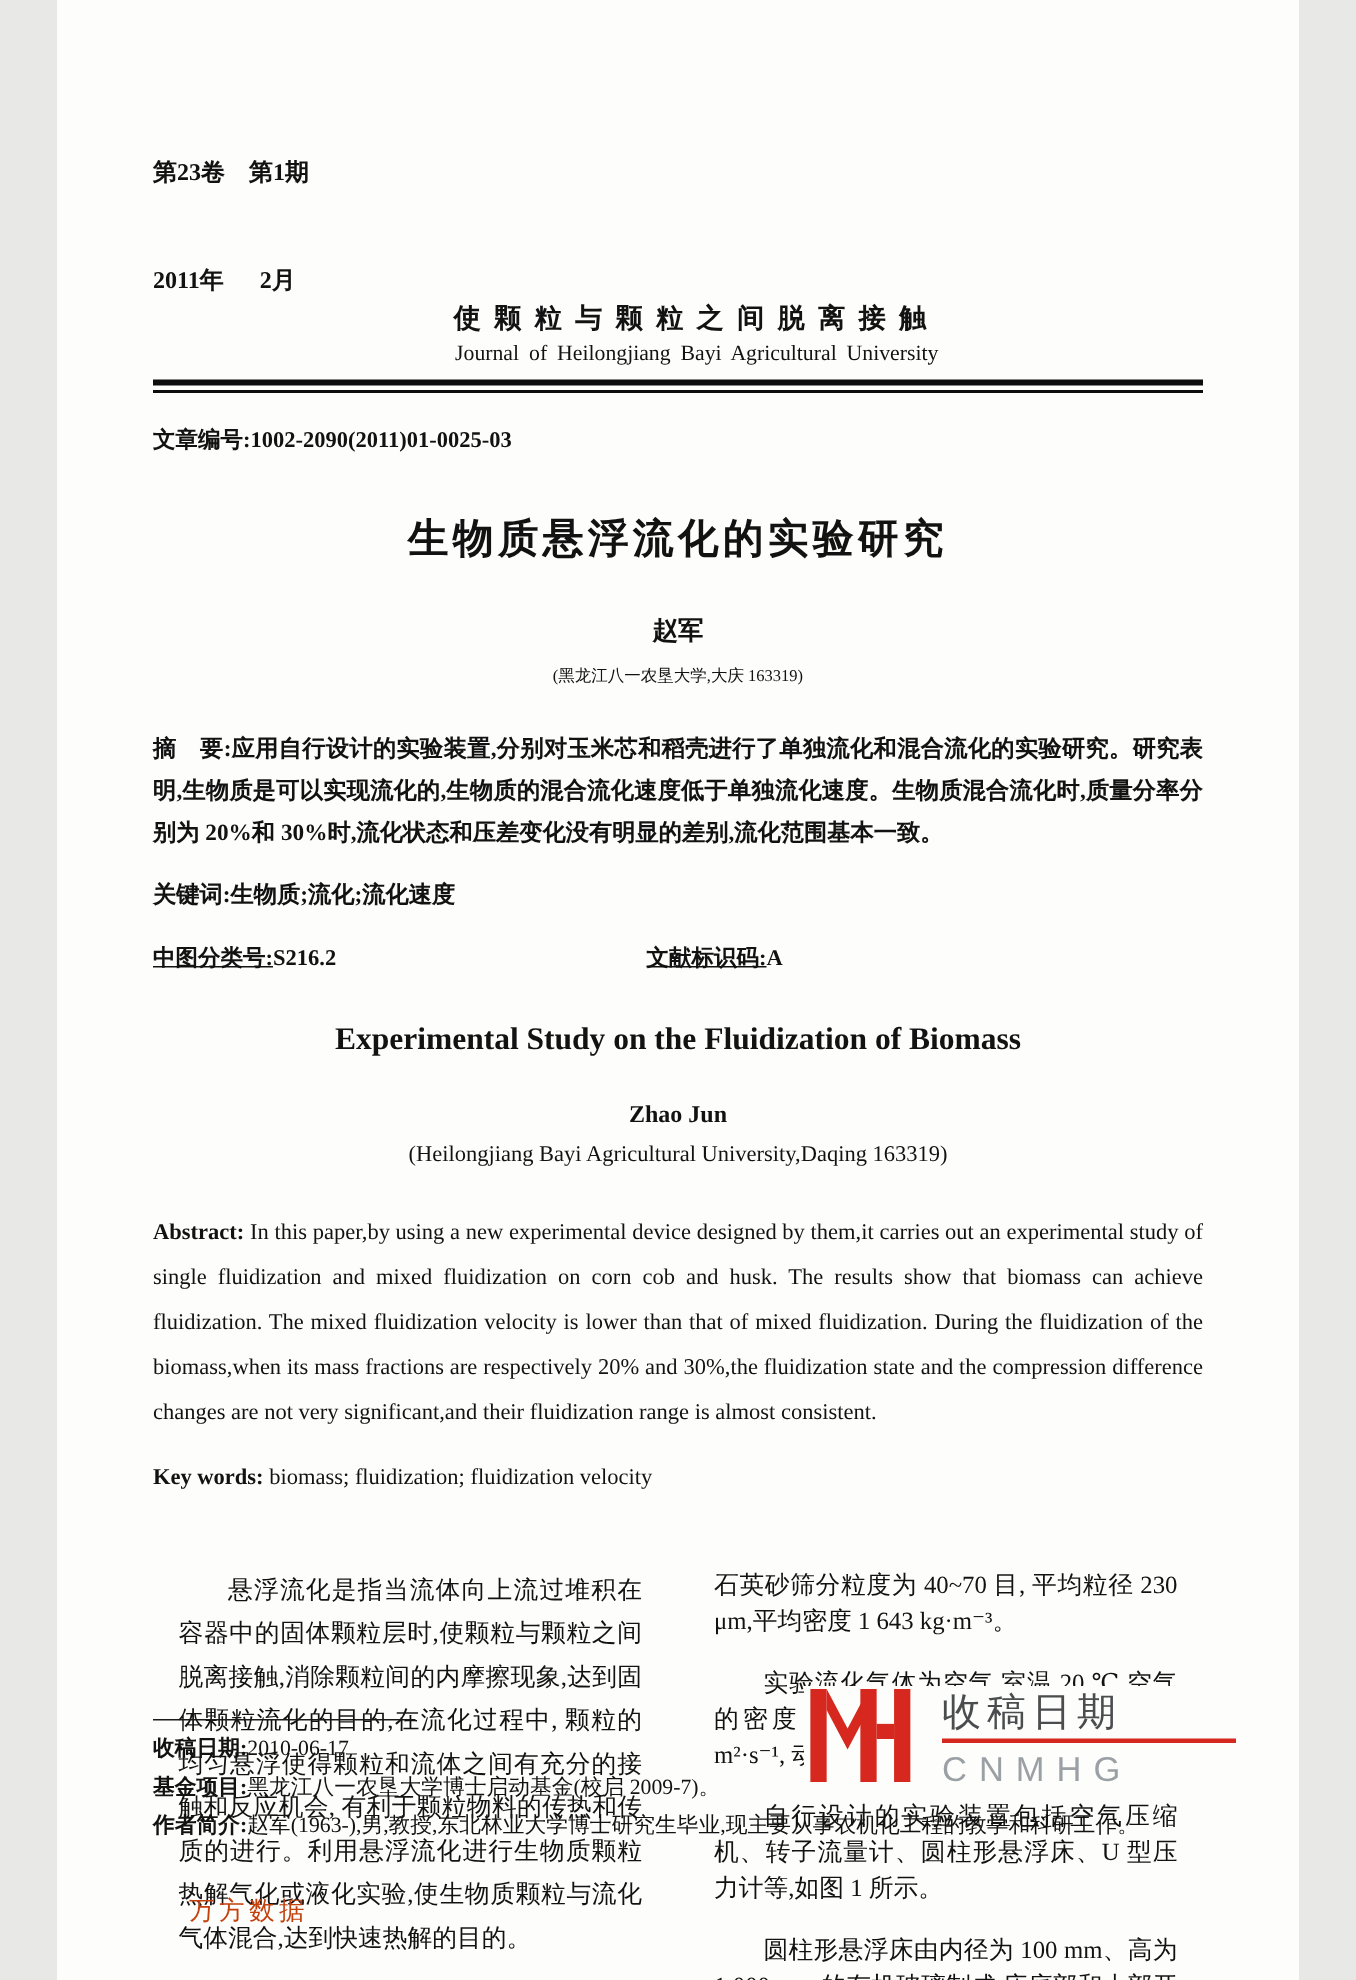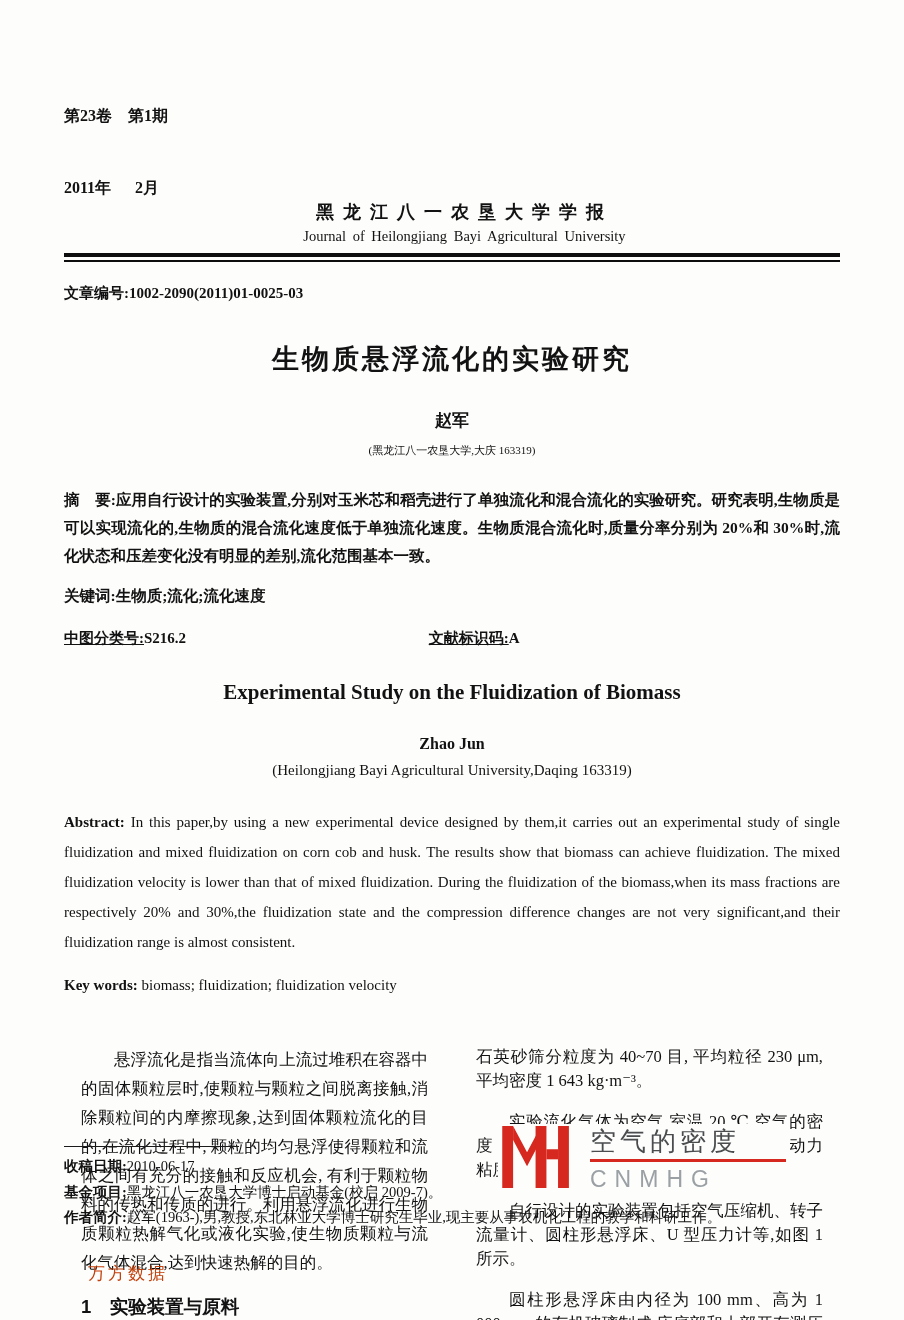--- a/index.html
+++ b/index.html
@@ -1,18 +1,18 @@
 <!DOCTYPE html>
 <html><head>
 <meta charset="utf-8">
 <style>
   html,body{margin:0;padding:0;background:#e8e8e6;}
   .page{
     position:relative;
-    width:904px;height:1320px;
+    width:828px;height:1320px;
     margin:0 auto;
     background:#fdfdfc;
     color:#121212;
     font-family:"Liberation Serif","DejaVu Serif",serif;
     overflow:hidden;
   }
   .content{padding:56px 64px 0 64px;}
 
   
   .jheader{display:grid;grid-template-columns:195px 1fr 170px;align-items:end;}
@@ -71,21 +71,21 @@
 
 <div class="page">
   <div class="content">
 
     <div class="jheader">
       <div class="jh-left">
         <div>第23卷　第1期</div>
         <div>2011年　  2月</div>
       </div>
       <div class="jh-center">
-        <div class="cn">黑龙江八一农垦大学学报</div>
+        <div class="cn">使颗粒与颗粒之间脱离接触</div>
         <div class="en">Journal of Heilongjiang Bayi Agricultural University</div>
       </div>
     </div>
     <div class="jrule"></div>
 
     <div class="article-id">文章编号:1002-2090(2011)01-0025-03</div>
     <h1 class="title-cn" style="margin-bottom:0;">生物质悬浮流化的实验研究</h1>
     <div class="author-cn">赵军</div>
     <div class="affil-cn">(黑龙江八一农垦大学,大庆 163319)</div>
 
@@ -152,20 +152,20 @@
         <g fill="#d6281e">
           <rect x="0" y="0" width="14" height="80"></rect>
           <polygon points="14,0 32,34 50,0 50,18 32,52 14,18"></polygon>
           <rect x="43" y="0" width="14" height="80"></rect>
           <rect x="57" y="30" width="15" height="13"></rect>
           <rect x="72" y="0" width="14" height="80"></rect>
         </g>
       </svg>
     </span>
     <span class="wm-text">
-      <div class="wm-cn">空气的密度</div>
+      <div class="wm-cn">收稿日期</div>
       <div class="wm-underline"></div>
       <div class="wm-en">CNMHG</div>
     </span>
   </div>
 
   <div class="wanfang">万方数据</div>
 </div>
 
 </body></html>

